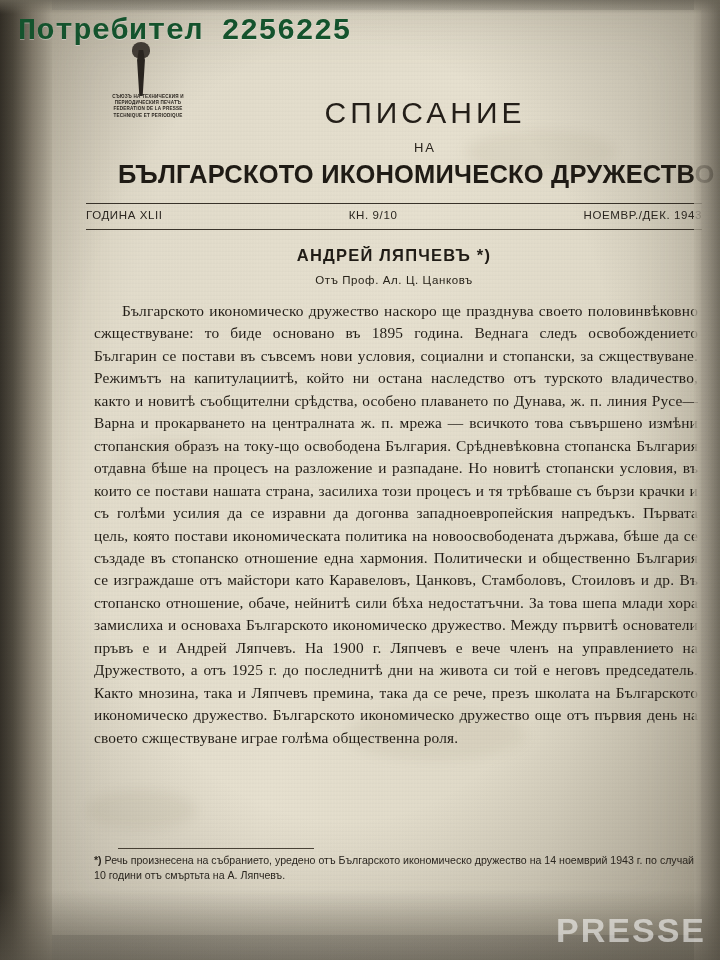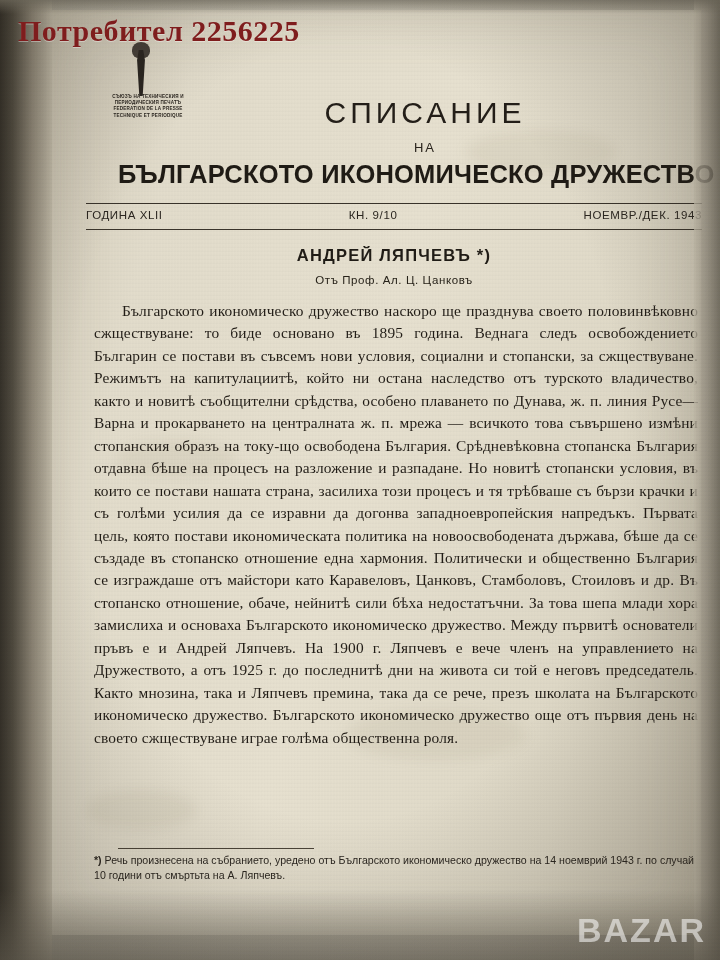--- a/index.html
+++ b/index.html
@@ -13,24 +13,24 @@
     font-family: "Liberation Serif", serif;
     overflow: hidden;
     position: relative;
   }
 
   
   #watermark-top {
     position: absolute;
     left: 18px;
     top: 14px;
-    font-family: Liberation Serif, serif;
+    font-family: Liberation Mono, monospace;
     font-size: 30px;
     font-weight: bold;
-    color: #7f1d1d;
+    color: #14532d;
     letter-spacing: 0.5px;
     z-index: 50;
     text-shadow: 0 1px 0 rgba(255,255,255,0.35);
   }
 
   #watermark-bottom {
     position: absolute;
     right: 14px;
     bottom: 10px;
     font-family: "Liberation Sans", sans-serif;
@@ -361,13 +361,13 @@
   <div id="left-gutter"></div>
   <div id="right-edge"></div>
   <div id="top-edge"></div>
   <div id="bottom-edge"></div>
 </div>
 
 <div id="grain"></div>
 <div id="vignette"></div>
 
 <div id="watermark-top">Потребител 2256225</div>
-<div id="watermark-bottom">BAZAR</div>
+<div id="watermark-bottom">PRESSE</div>
 
 </body></html>

